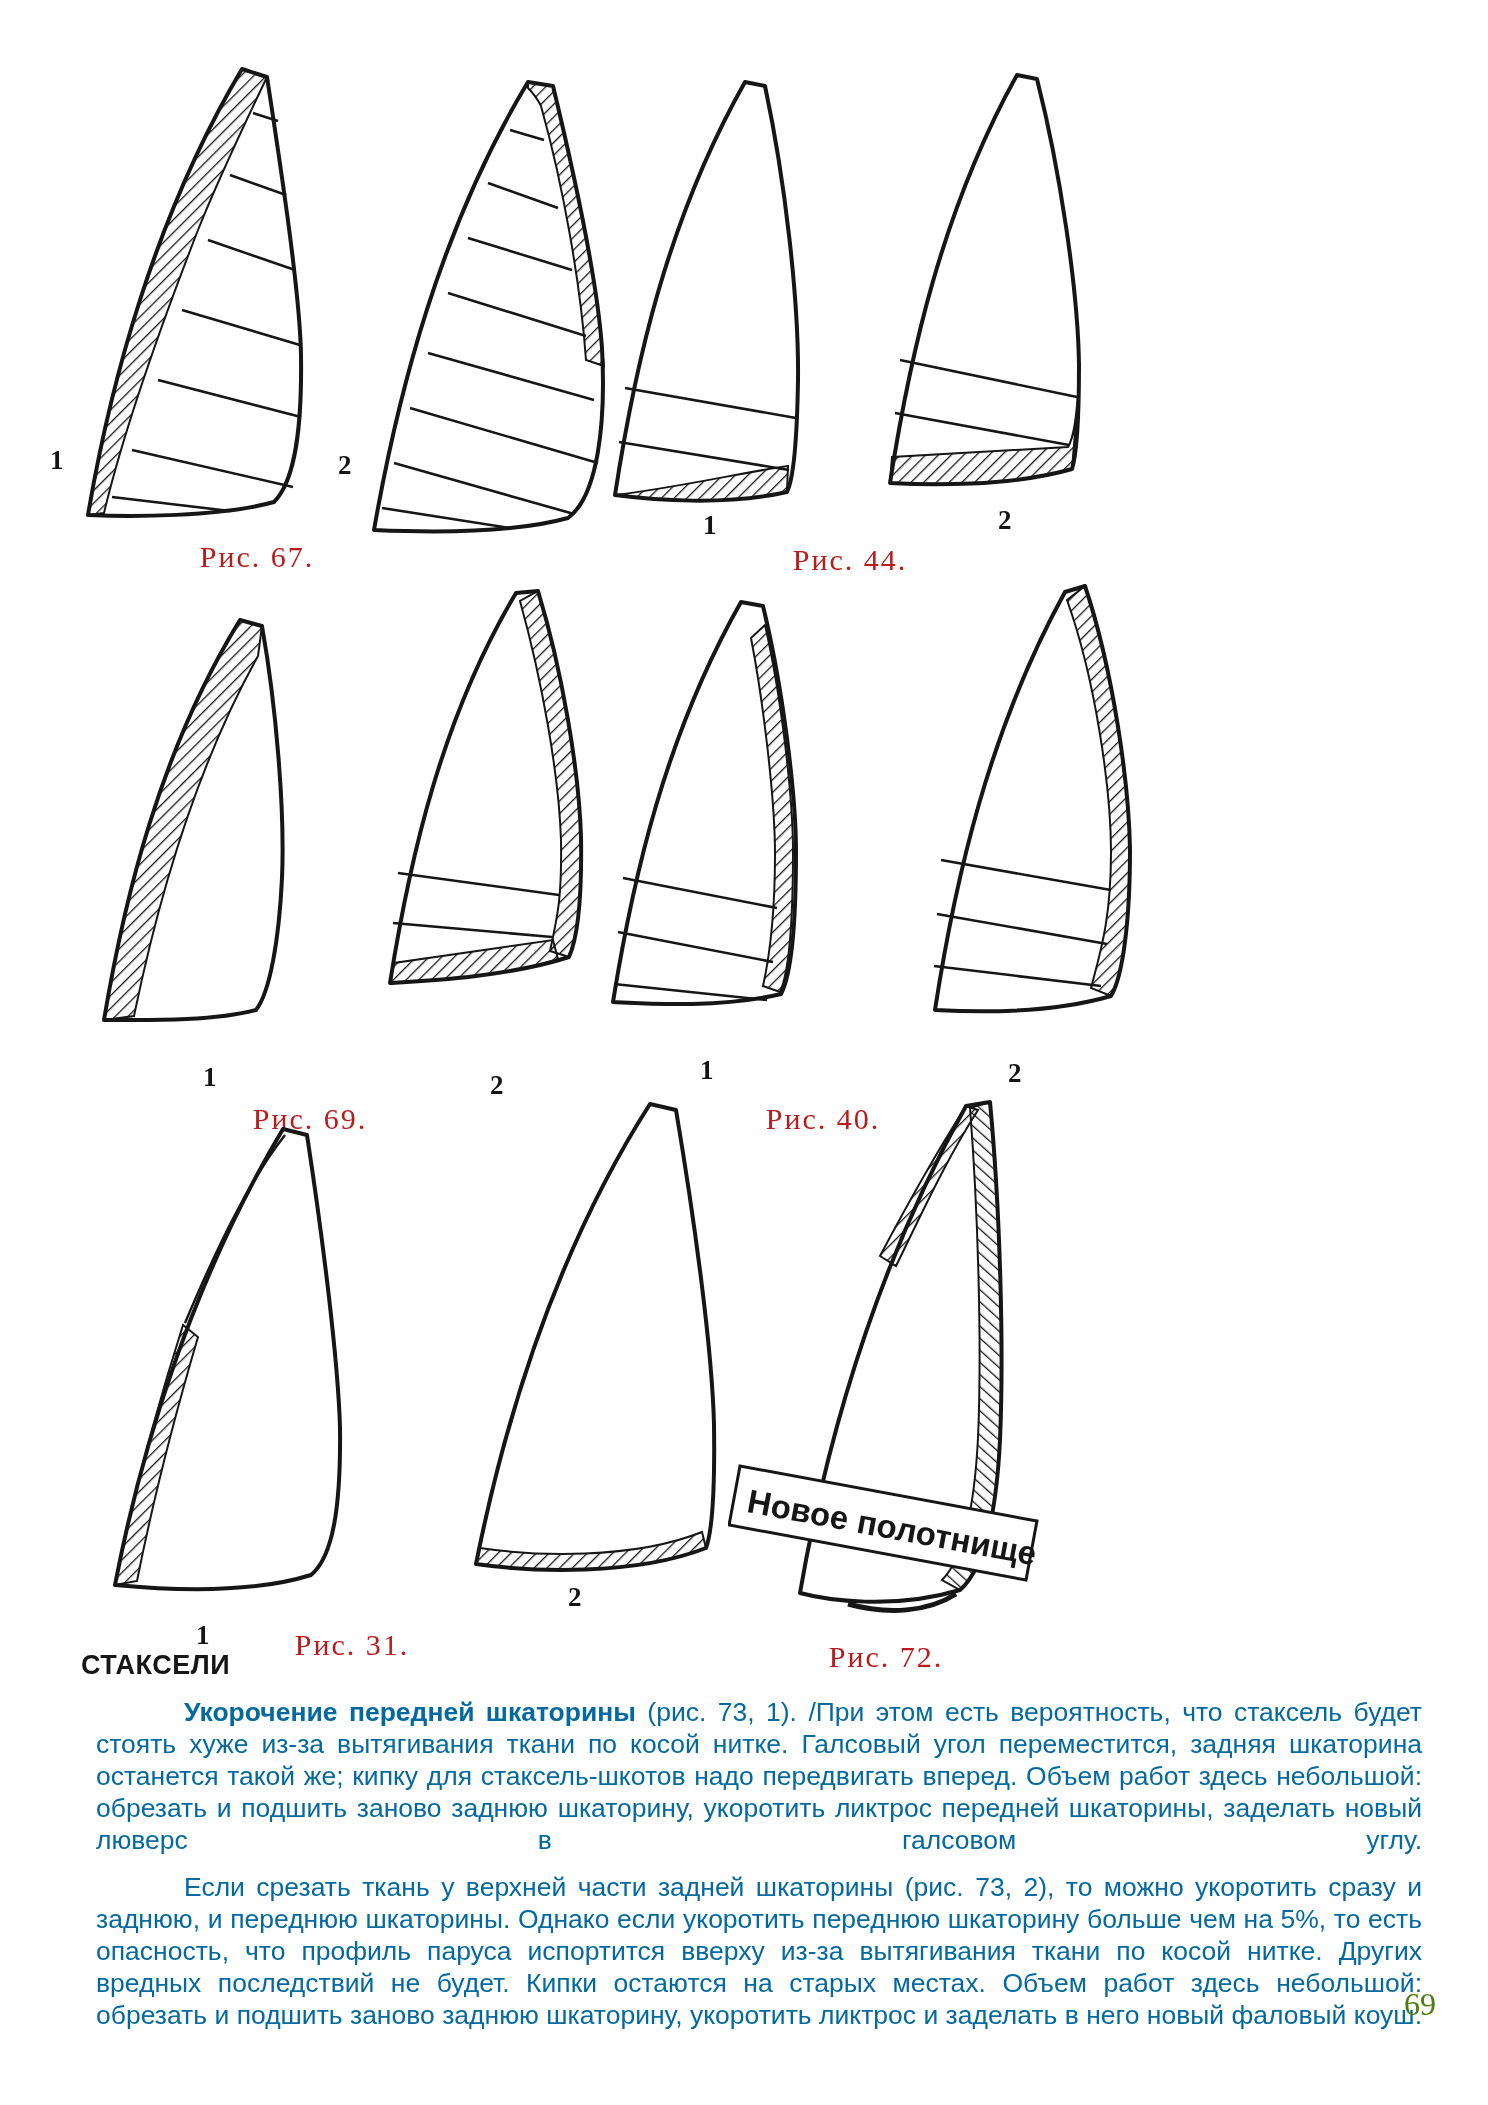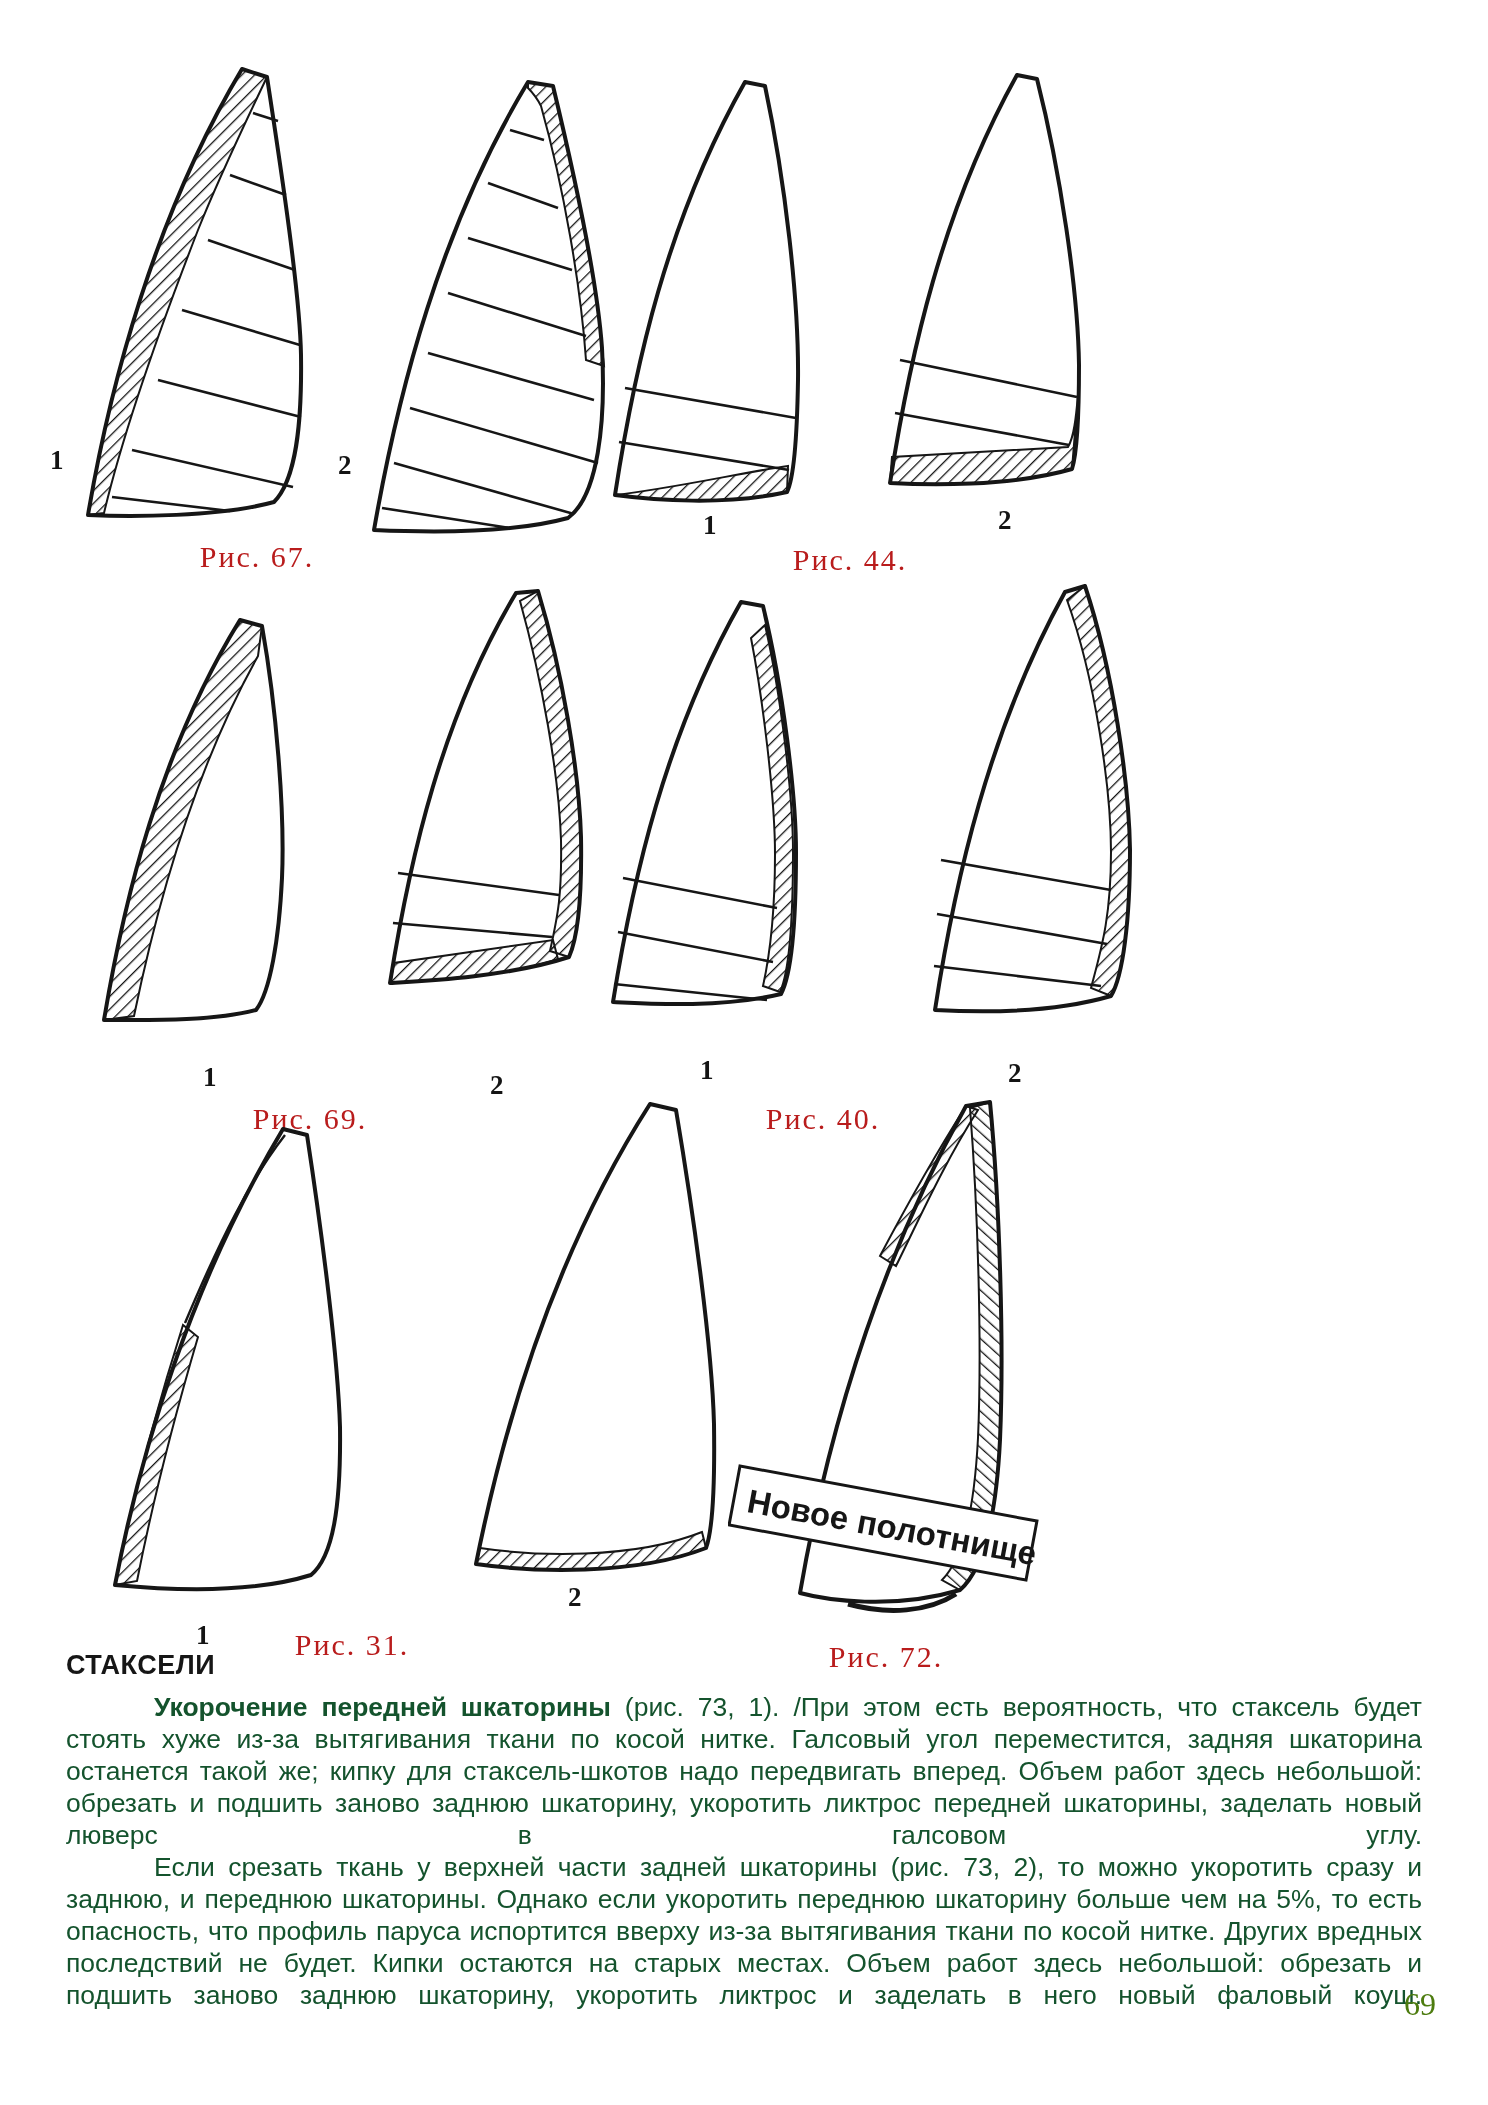--- a/index.html
+++ b/index.html
@@ -13,28 +13,28 @@
   .cap{
     position:absolute;font-family:"Liberation Serif",serif;
     font-size:30px;letter-spacing:2px;color:#b91c1c;text-align:center;
     white-space:nowrap;
   }
   .num{
     position:absolute;font-family:"Liberation Serif",serif;
     font-size:27px;font-weight:600;color:#141414;
   }
   #textblock{
-    position:absolute;left:66px;top:1650px;width:1356px;
+    position:absolute;left:81px;top:1650px;width:1356px;
   }
   #textblock h2{
     margin:0 0 10px 0;font-size:27px;font-weight:bold;letter-spacing:.5px;
   }
   #textblock p{
-    margin:0;font-size:26.5px;line-height:32px;text-align:justify;
-    text-indent:88px;color:#14532d;
+    margin:15px;font-size:26.5px;line-height:32px;text-align:justify;
+    text-indent:88px;color:#0369a1;
   }
   #textblock p.stretch{text-align-last:justify;}
   #pagenum{
     position:absolute;left:1404px;top:1986px;
     font-family:"Liberation Serif",serif;font-size:32px;color:#4d7c0f;
   }
   svg .outline{fill:#ffffff;stroke:#161616;stroke-width:4;stroke-linejoin:round;}
   svg .band{stroke:#161616;stroke-width:2;}
   svg .seam{stroke:#161616;stroke-width:2.6;}
   svg .thin{fill:none;stroke:#161616;stroke-width:2.4;}

